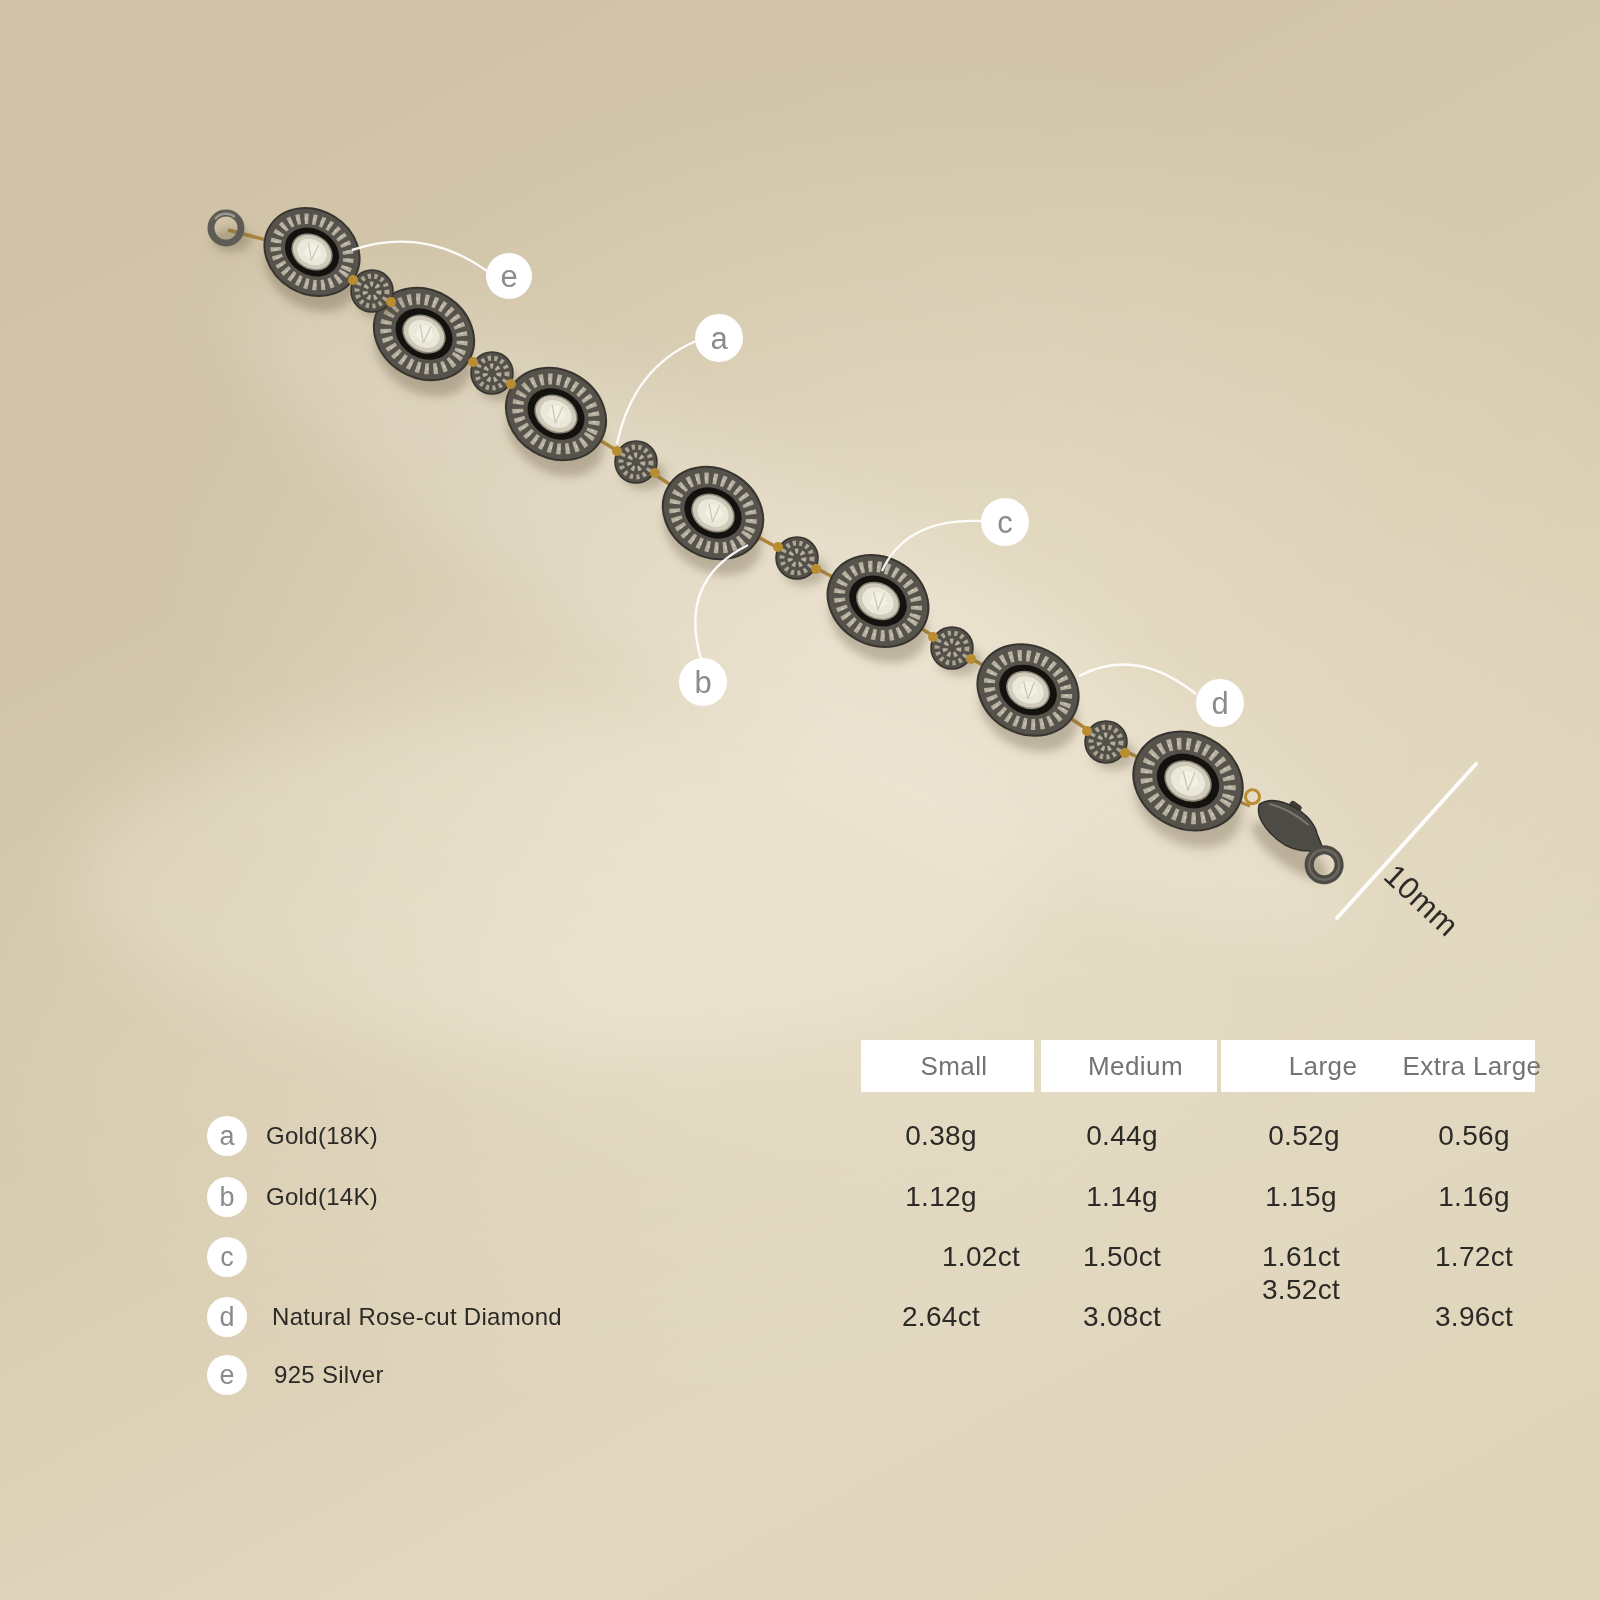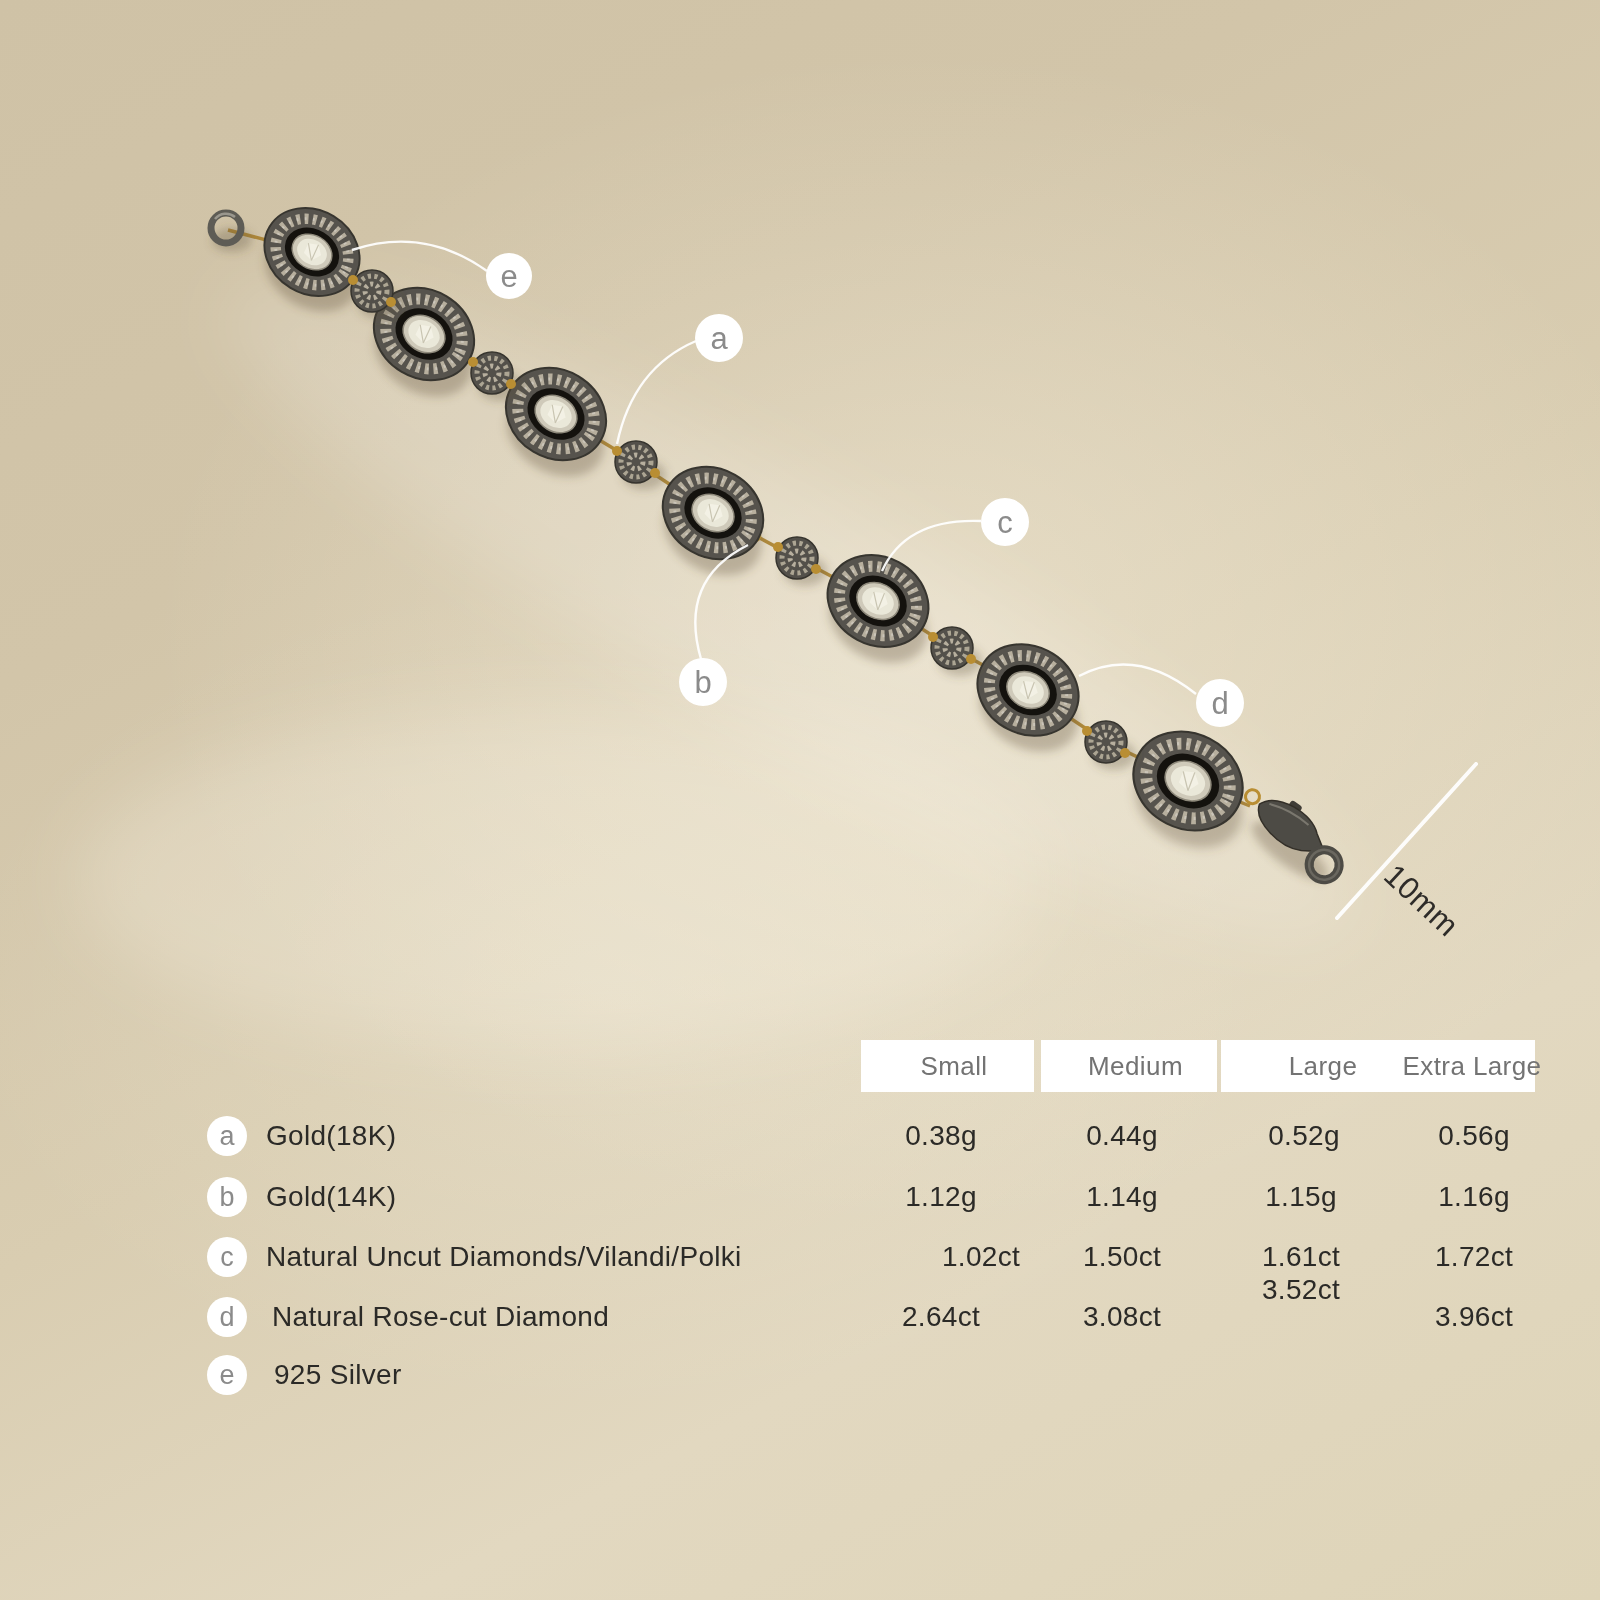--- a/index.html
+++ b/index.html
@@ -17,21 +17,21 @@
     display:flex;align-items:center;justify-content:center;
     font-size:26px;color:#737373;letter-spacing:0.4px;white-space:nowrap;padding-left:13px;
   }
   .keycircle{
     position:absolute;width:40px;height:40px;border-radius:50%;background:#ffffff;
     display:flex;align-items:center;justify-content:center;
     font-size:27px;color:#8b8b8b;transform:translate(-50%,-50%);
   }
   .rowlabel{
     position:absolute;transform:translateY(-50%);
-    font-size:28px;color:#2b2a27;letter-spacing:0.3px;white-space:nowrap;
+    font-size:24px;color:#2b2a27;letter-spacing:0.3px;white-space:nowrap;
   }
   .cell{
     position:absolute;transform:translate(-50%,-50%);
     font-size:28px;color:#2b2a27;letter-spacing:0.3px;white-space:nowrap;
   }
   .disclaimer{
     position:absolute;left:258px;top:1398px;width:1230px;
     font-size:27px;color:#2b2a27;line-height:1.42;letter-spacing:0.2px;
   }
 </style>
@@ -177,21 +177,20 @@
     </div>
   <div class="keycircle" style="left:227px;top:1317px;">
       <span>d</span>
     </div>
   <div class="keycircle" style="left:227px;top:1375px;">
       <span>e</span>
     </div>
 
   <div class="rowlabel" style="left:266px;top:1136px;">Gold(18K)</div>
   <div class="rowlabel" style="left:266px;top:1197px;">Gold(14K)</div>
-  <div class="rowlabel" style="left:266px;top:1257px;">Natural Uncut Diamonds/Vilandi/Polki</div>
   <div class="rowlabel" style="left:272px;top:1317px;text-align:center;">Natural Rose-cut Diamond</div>
   <div class="rowlabel" style="left:266px;top:1375px;margin-left:8px;">925 Silver</div>
 
   <div class="cell" style="left:941px;top:1136px;">0.38g</div>
   <div class="cell" style="left:1122px;top:1136px;">0.44g</div>
   <div class="cell" style="left:1304px;top:1136px;">0.52g</div>
   <div class="cell" style="left:1474px;top:1136px;">0.56g</div>
 
   <div class="cell" style="left:941px;top:1197px;">1.12g</div>
   <div class="cell" style="left:1122px;top:1197px;">1.14g</div>

